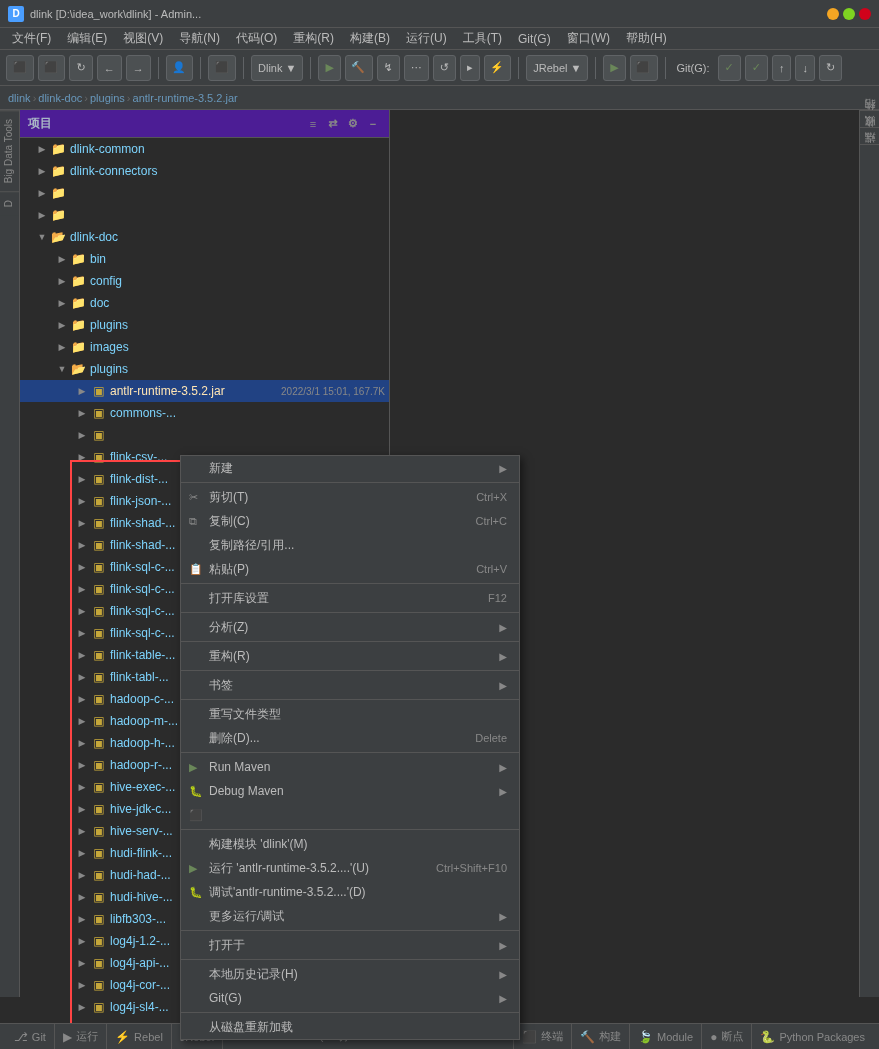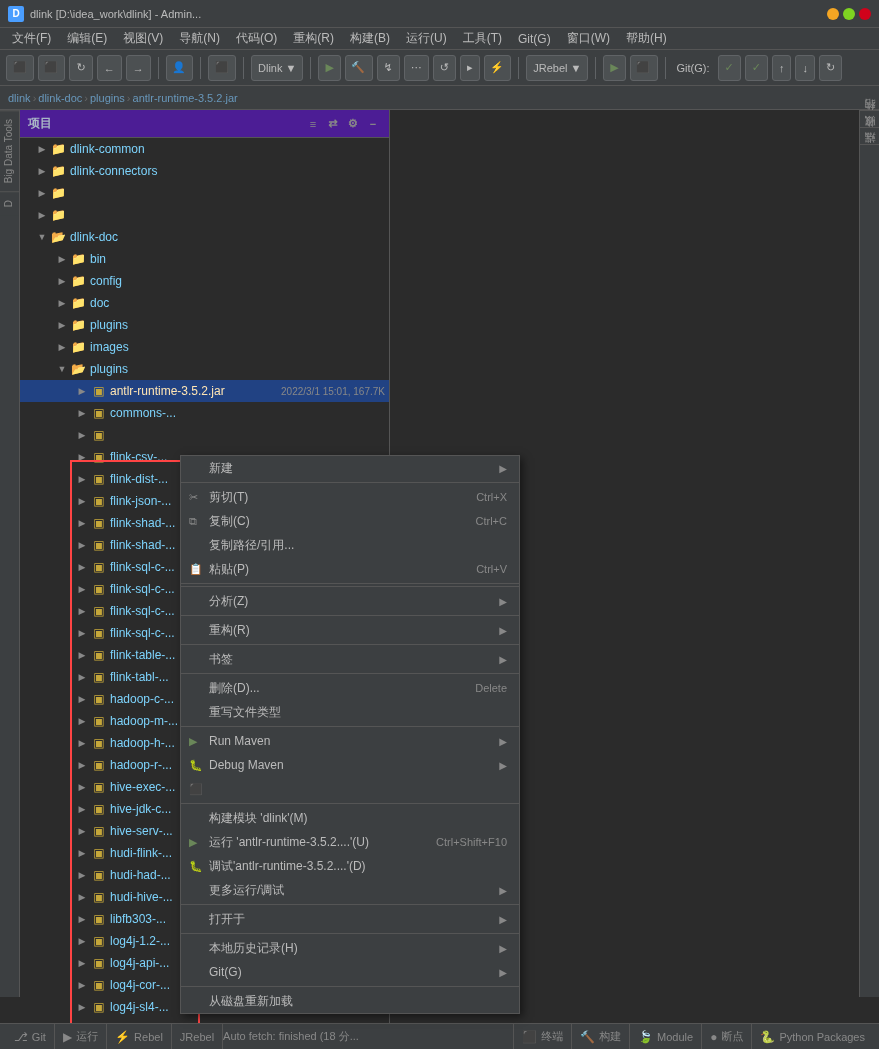--- a/index.html
+++ b/index.html
@@ -709,20 +709,24 @@
     </div>
 
     <div class="ctx-item">
       <span class="ctx-icon">📋</span>
       <span>粘贴(P)</span>
       <span class="shortcut">Ctrl+V</span>
     </div>
 
     <div class="ctx-separator"></div>
 
+    <div class="ctx-item">
+      <span>打开库设置</span>
+      <span class="shortcut">F12</span>
+    </div>
 
     <div class="ctx-separator"></div>
 
     <div class="ctx-item">
       <span>分析(Z)</span>
       <span class="ctx-arrow">▶</span>
     </div>
 
     <div class="ctx-separator"></div>
 
@@ -732,28 +736,28 @@
     </div>
 
     <div class="ctx-separator"></div>
 
     <div class="ctx-item">
       <span>书签</span>
       <span class="ctx-arrow">▶</span>
     </div>
 
     <div class="ctx-separator"></div>
+
+    <div class="ctx-item">
+      <span>重写文件类型</span>
+    </div>
 
     <div class="ctx-item">
       <span>删除(D)...</span>
       <span class="shortcut">Delete</span>
-    </div>
-
-    <div class="ctx-item">
-      <span>重写文件类型</span>
     </div>
 
     <div class="ctx-separator"></div>
 
     <div class="ctx-item">
       <span class="ctx-icon ctx-green">▶</span>
       <span>Run Maven</span>
       <span class="ctx-arrow">▶</span>
     </div>
 

